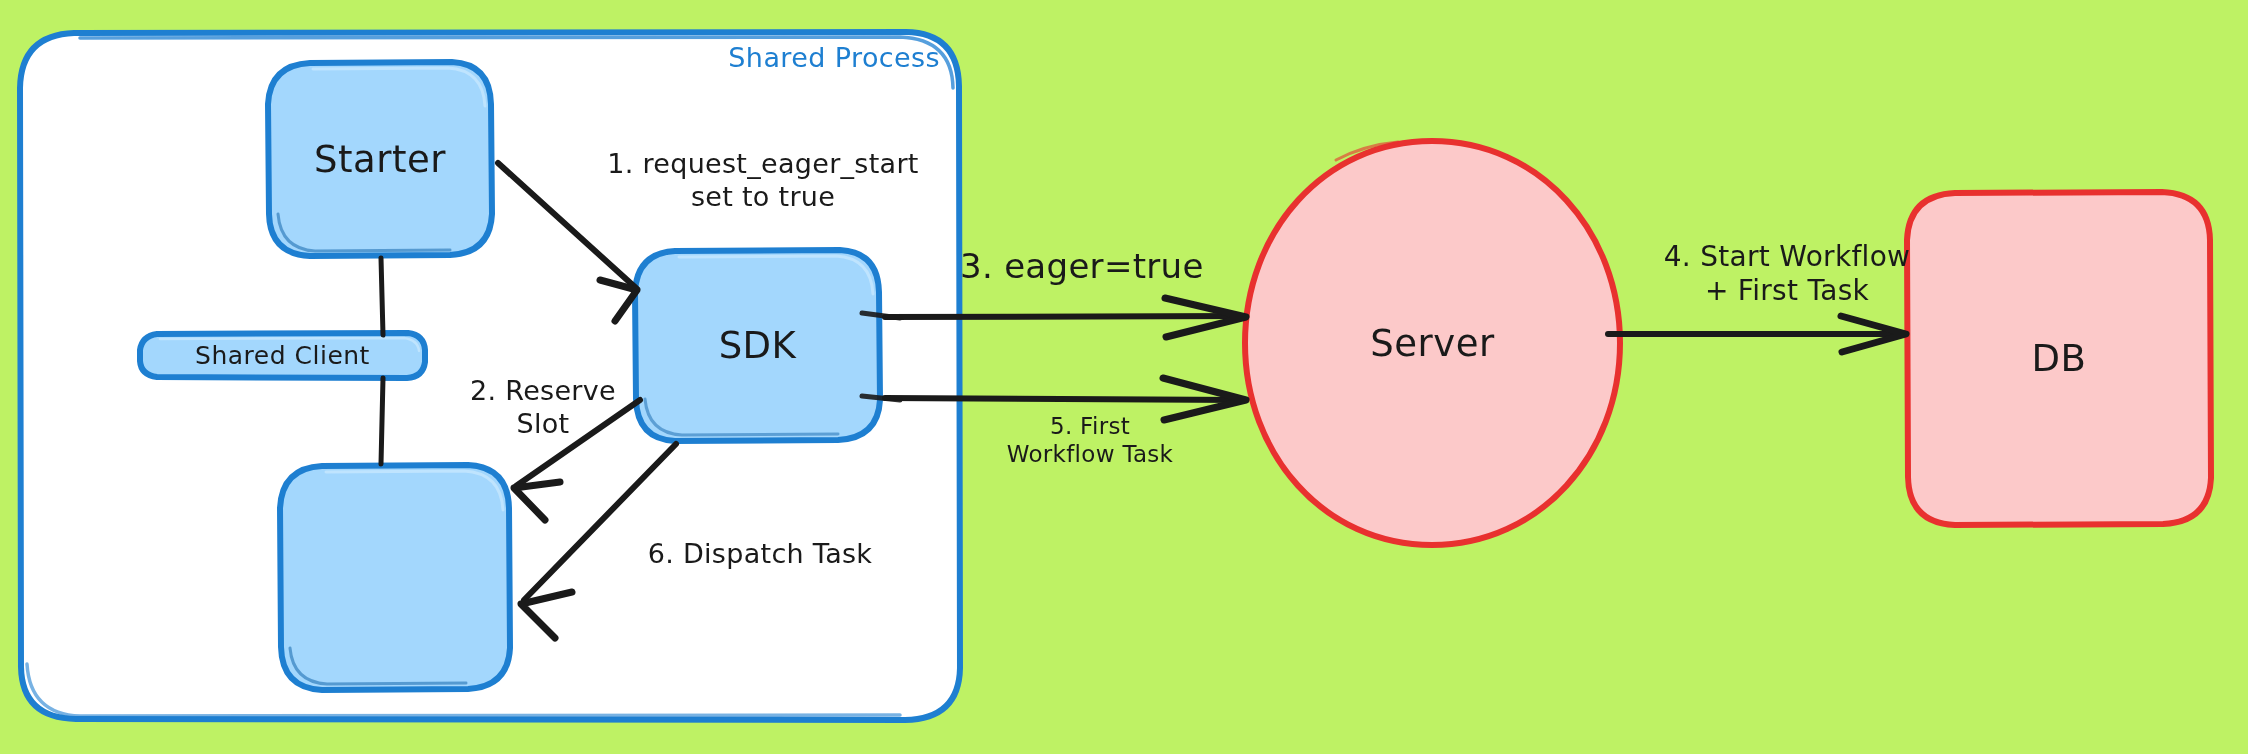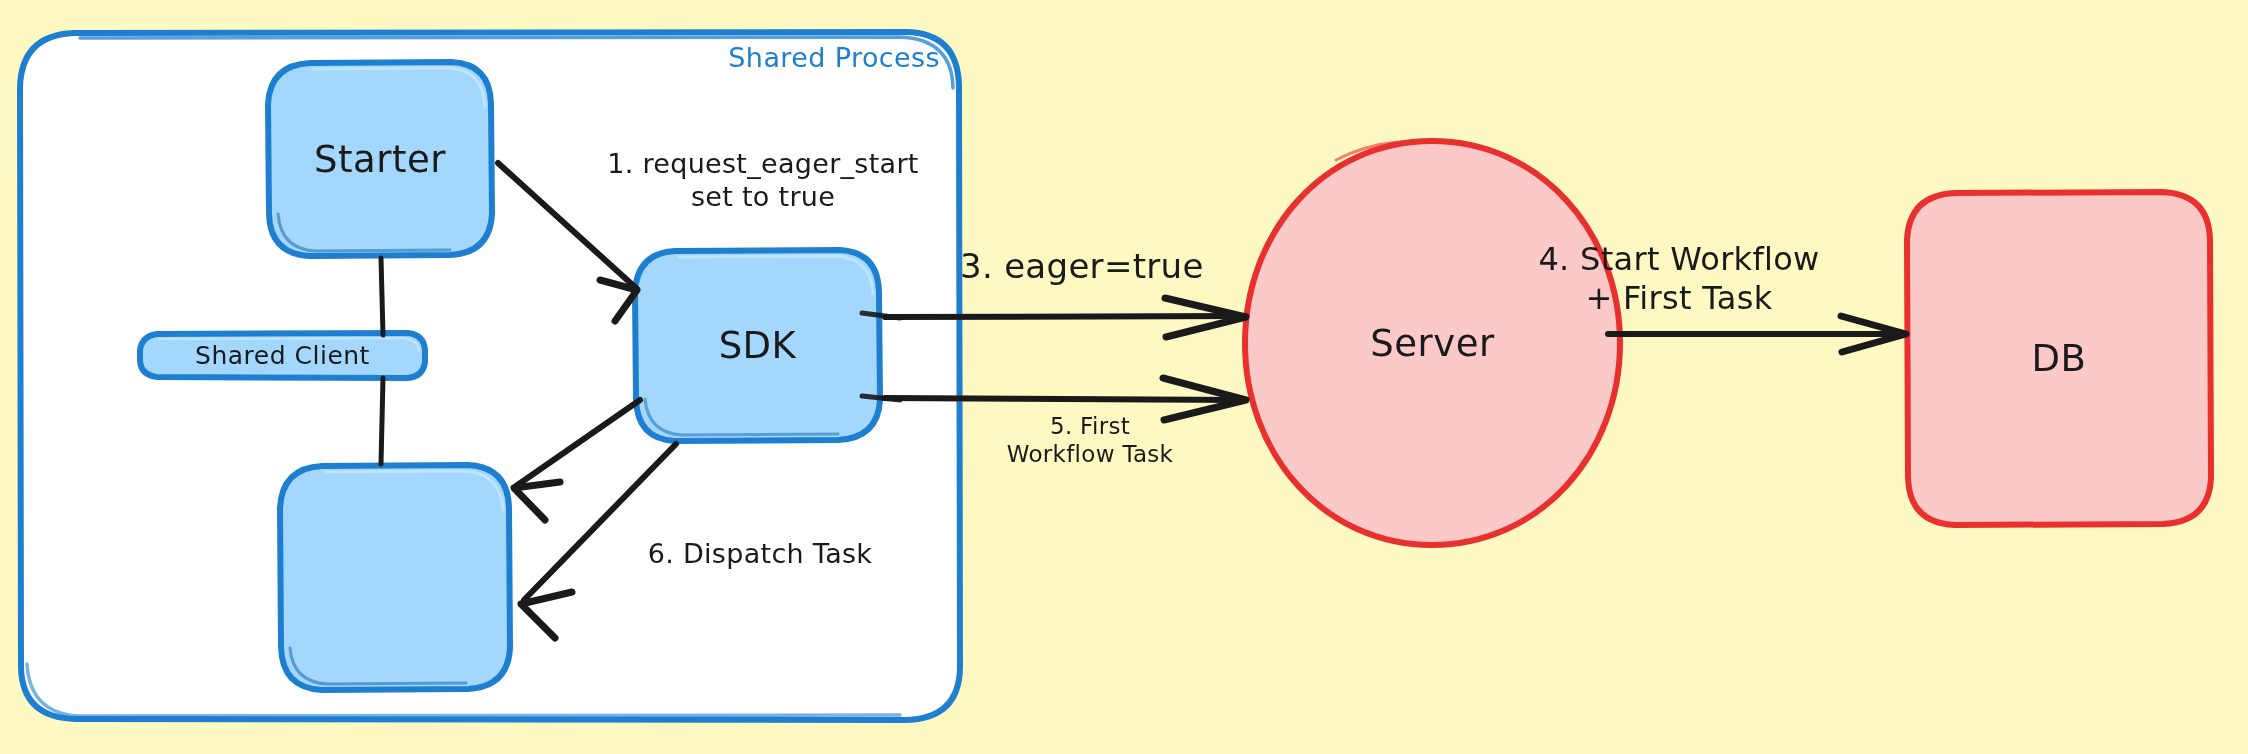--- a/index.html
+++ b/index.html
@@ -4,21 +4,21 @@
 <style>
   html, body {
     margin: 0;
     padding: 0;
     background: #ffffff;
   }
   #canvas {
     position: relative;
     width: 2248px;
     height: 754px;
-    background: #fef9c3;
+    background: #bef264;
     overflow: hidden;
     font-family: "DejaVu Sans", sans-serif;
   }
   #svg-layer {
     position: absolute;
     left: 0;
     top: 0;
     width: 2248px;
     height: 754px;
   }
@@ -148,24 +148,26 @@
   <div class="node-label" style="left:635px; top:250px; width:245px; height:191px; font-size:37px;">SDK</div>
 
   <div class="node-label" style="left:1907px; top:192px; width:304px; height:333px; font-size:37px;">DB</div>
 
   <div class="node-label" style="left:1245px; top:141px; width:375px; height:404px; font-size:37px;">Server</div>
 
   <div class="edge-label" style="left:553px; top:148px; width:420px; font-size:27px;">1. request_eager_start
 set to true</div>
 
 
+  <div class="edge-label" style="left:428px; top:375px; width:230px; font-size:27px;">2. Reserve
+Slot</div>
 
   <div class="edge-label" style="left:960px; top:246px; width:290px; font-size:34px; text-align:left;">3. eager=true</div>
 
-  <div class="edge-label" style="left:1524px; top:240px; width:310px; font-size:32px;">4. Start Workflow
+  <div class="edge-label" style="left:1632px; top:240px; width:310px; font-size:28px;">4. Start Workflow
 + First Task</div>
 
   <div class="edge-label" style="left:940px; top:412px; width:300px; font-size:23px;">5. First
 Workflow Task</div>
 
   <div class="edge-label" style="left:610px; top:538px; width:300px; font-size:27px; text-align:center;">6. Dispatch Task</div>
 
 </div>
 
 </body></html>

